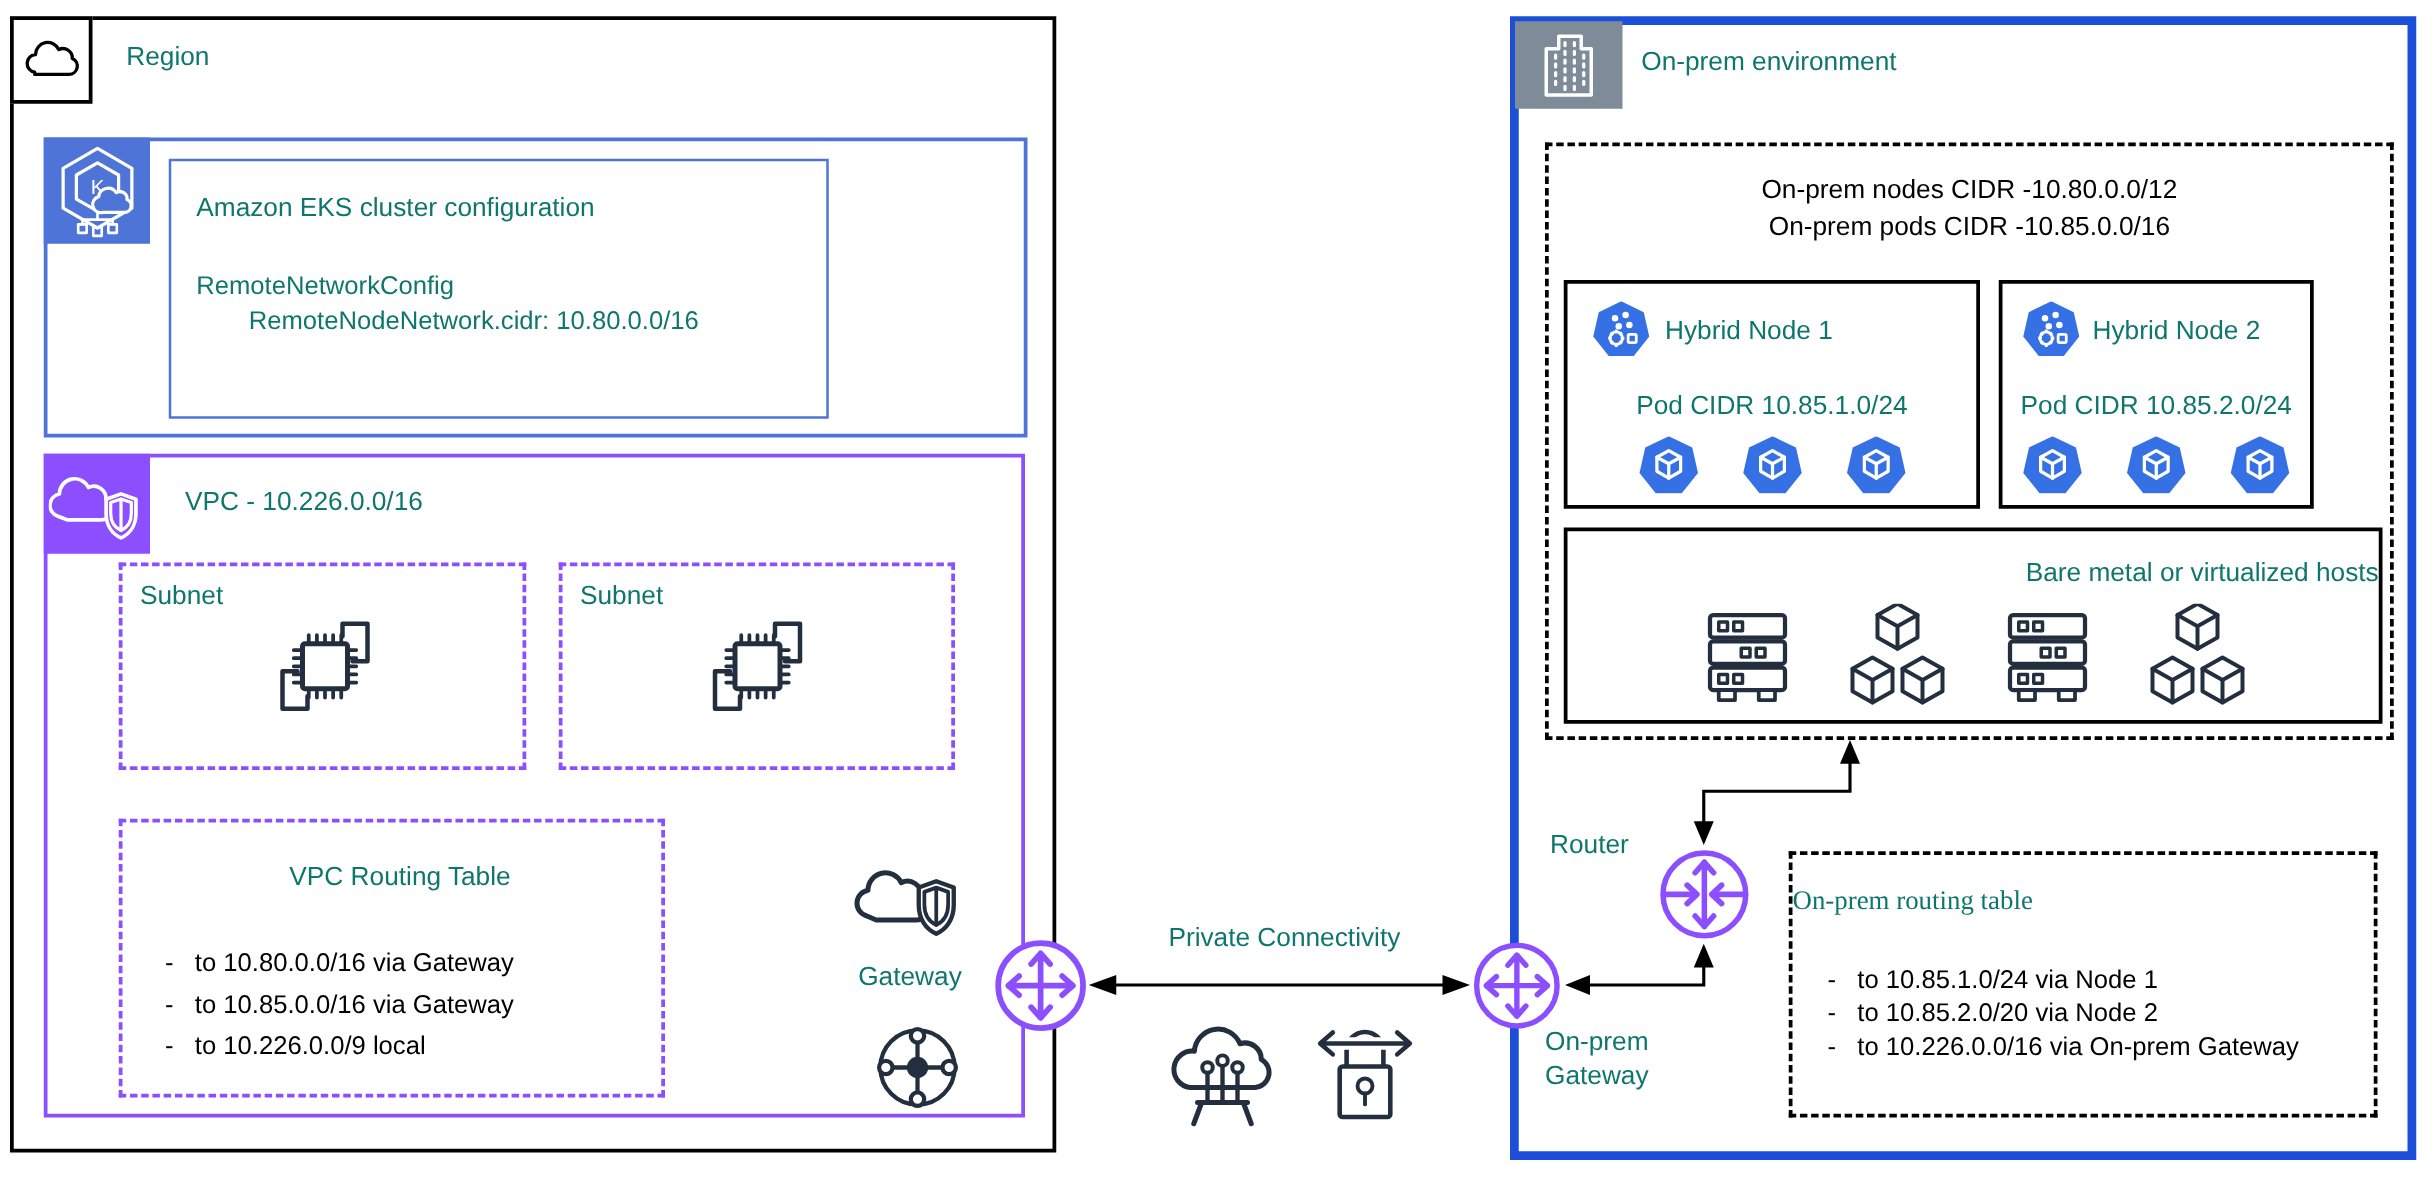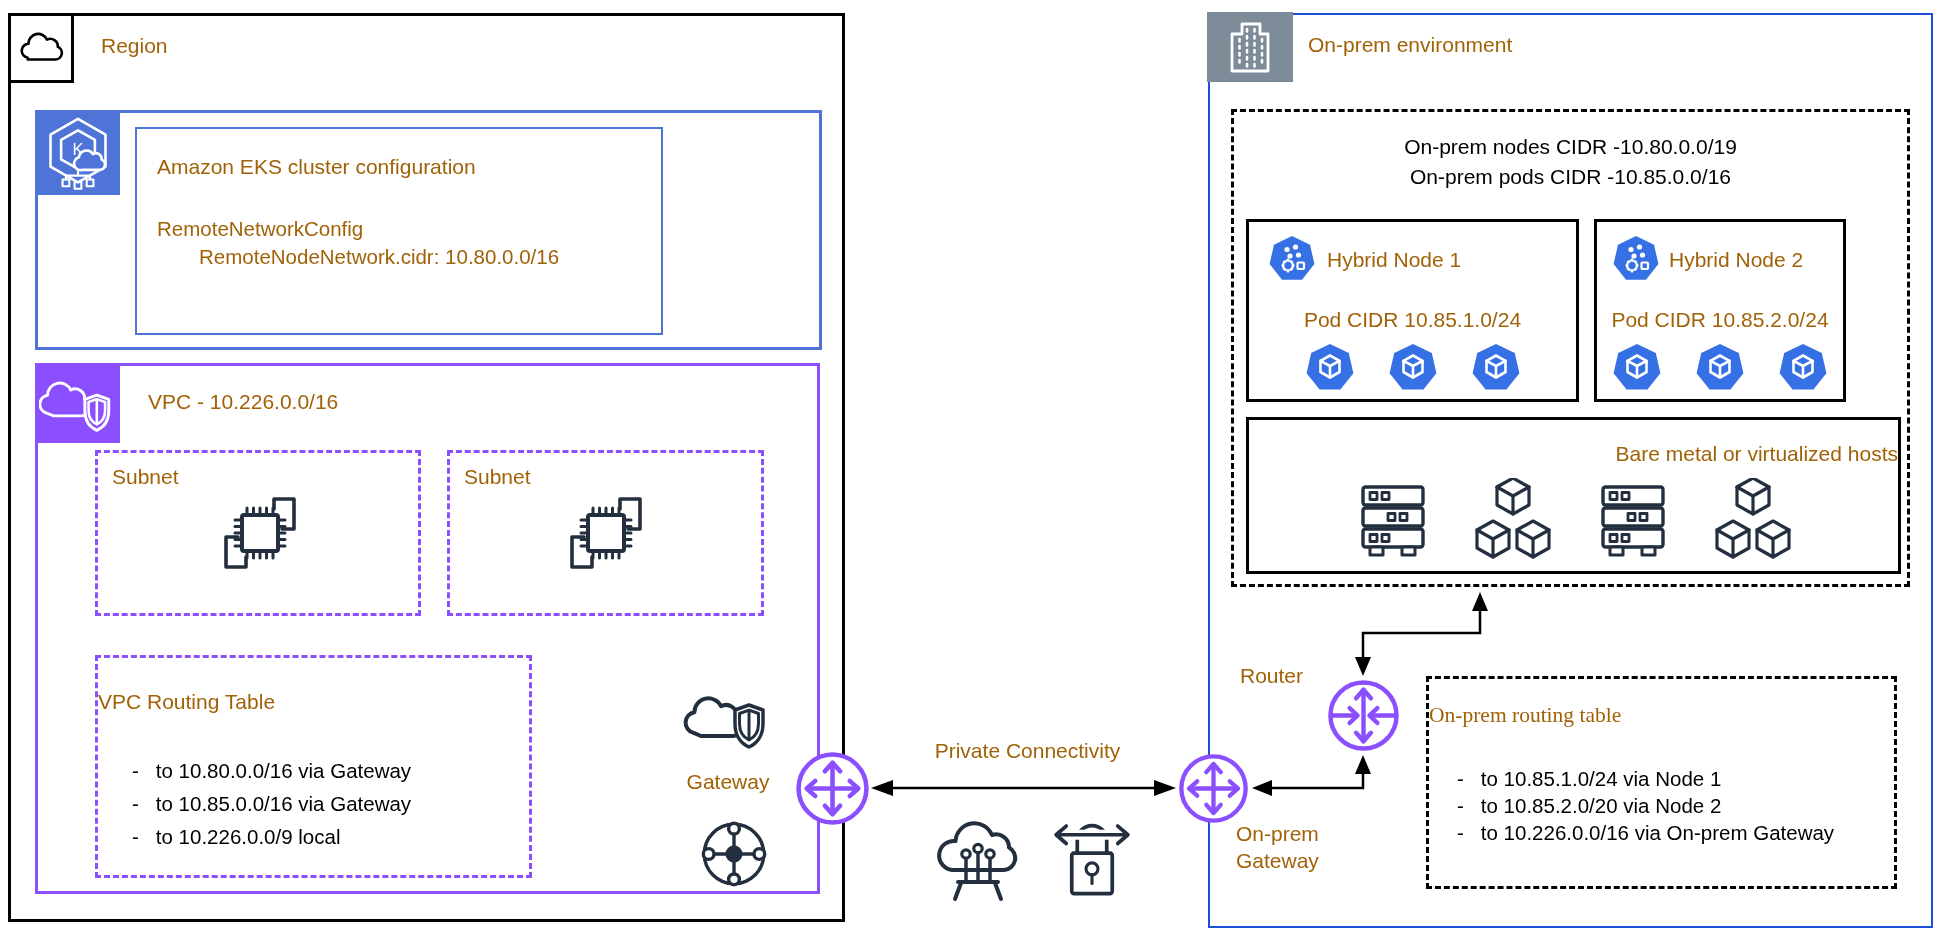--- a/index.html
+++ b/index.html
@@ -1,19 +1,19 @@
 <!DOCTYPE html>
 <html><head>
 <meta charset="utf-8">
 <style>
   * { margin:0; padding:0; box-sizing:border-box; }
   body { background:#ffffff; font-family:"Liberation Sans", sans-serif; color:#000; }
   #canvas { position:relative; width:1946px; height:942px; background:#fff; overflow:hidden; }
   .abs { position:absolute; }
-  .lbl { font-size:21px; line-height:28px; color:#a16207; white-space:nowrap; }
+  .lbl { font-size:21px; line-height:28px; color:#0f766e; white-space:nowrap; }
   .small { font-size:20.5px; }
 
   
   #region-box { left:8px; top:13px; width:837px; height:909px; border:3px solid #000; background:#fff; }
   #region-corner { left:-3px; top:-3px; width:66px; height:70px; border:3px solid #000; background:#fff;
                    display:flex; align-items:center; justify-content:center; }
   #region-label { left:90px; top:16px; }
 
   #eks-box { left:24px; top:94px; width:787px; height:240px; border:3px solid #4E74D8; }
   #eks-corner { left:-3px; top:-3px; width:85px; height:85px; background:#4E74D8;
@@ -30,42 +30,42 @@
   #vpc-label { left:110px; top:22px; }
   .subnet { top:84px; height:166px; border:3px dashed #8C4FFF; }
   #subnet-1 { left:57px; width:326px; }
   #subnet-2 { left:409px; width:317px; }
   .subnet-label { left:14px; top:10px; }
   .chip { top:36px; }
   #subnet-1 .chip { left:118px; }
   #subnet-2 .chip { left:112px; }
 
   #vpc-routing-box { left:57px; top:289px; width:437px; height:223px; border:3px dashed #8C4FFF; }
-  .rt-title { left:0; right:0; top:30px; text-align:left; }
+  .rt-title { left:13px; right:0; top:30px; text-align:center; }
   .routes { left:34px; top:96px; right:10px; }
   #onprem-routing-box .routes { left:28px; top:86px; }
   .route-row { display:flex; height:33px; align-items:center; font-size:20.5px; white-space:nowrap; }
   #onprem-routing-box .route-row { height:27px; }
   .dash { margin-right:17px; }
 
   #vpc-gw-icon { left:645px; top:312px; }
   #vpc-gw-label { left:630px; top:402px; width:120px; text-align:center; }
   #vpc-hub-icon { left:657px; top:449px; }
 
   
   #pc-label { left:880px; top:737px; width:295px; text-align:center; }
   #dx-icon { left:928px; top:806px; }
   #vpn-icon { left:1046px; top:806px; }
   #tgw-left { left:794px; top:750px; }
   #tgw-right { left:1177px; top:752px; }
   #connectors { left:0; top:0; z-index:4; pointer-events:none; }
   .gw-circle { z-index:6; }
 
   
-  #onprem-box { left:1208px; top:13px; width:725px; height:915px; border:2px solid #1d4ed8; background:#fff; }
+  #onprem-box { left:1208px; top:13px; width:725px; height:915px; border:7px solid #1d4ed8; background:#fff; }
   #onprem-corner { left:-3px; top:-3px; width:86px; height:70px; background:#7E8B99;
                    display:flex; align-items:center; justify-content:center; }
   #onprem-label { left:98px; top:16px; }
   #onprem-dashed { left:21px; top:94px; width:679px; height:478px; border:3px dashed #000; }
   #cidr-lines { left:0; right:0; top:20px; text-align:center; }
   #cidr-lines div { font-size:21px; line-height:30px; }
   .hybrid-node { top:107px; height:183px; border:3px solid #000; background:#fff; }
   #hybrid-node-1 { left:12px; width:333px; }
   #hybrid-node-2 { left:360px; width:252px; }
   .node-k8s-icon { left:20px; top:14px; }
@@ -310,21 +310,21 @@
   <div class="abs" id="onprem-box">
     <div class="abs" id="onprem-corner">
       <svg width="64" height="58" viewBox="0 0 64 56">
           <use href="#g-building"></use>
         </svg>
     </div>
     <div class="abs lbl" id="onprem-label">On-prem environment</div>
 
     <div class="abs" id="onprem-dashed">
       <div class="abs" id="cidr-lines">
-        <div>On-prem nodes CIDR -10.80.0.0/19</div>
+        <div>On-prem nodes CIDR -10.80.0.0/12</div>
         <div>On-prem pods CIDR -10.85.0.0/16</div>
       </div>
 
       <div class="abs hybrid-node" id="hybrid-node-1">
         <svg class="abs node-k8s-icon" width="46" height="46" viewBox="0 0 46 46">
             <use href="#g-k8snode"></use>
           </svg>
         <div class="abs lbl node-title">Hybrid Node 1</div>
         <div class="abs lbl pod-cidr">Pod CIDR 10.85.1.0/24</div>
         <div class="abs pods-row">

